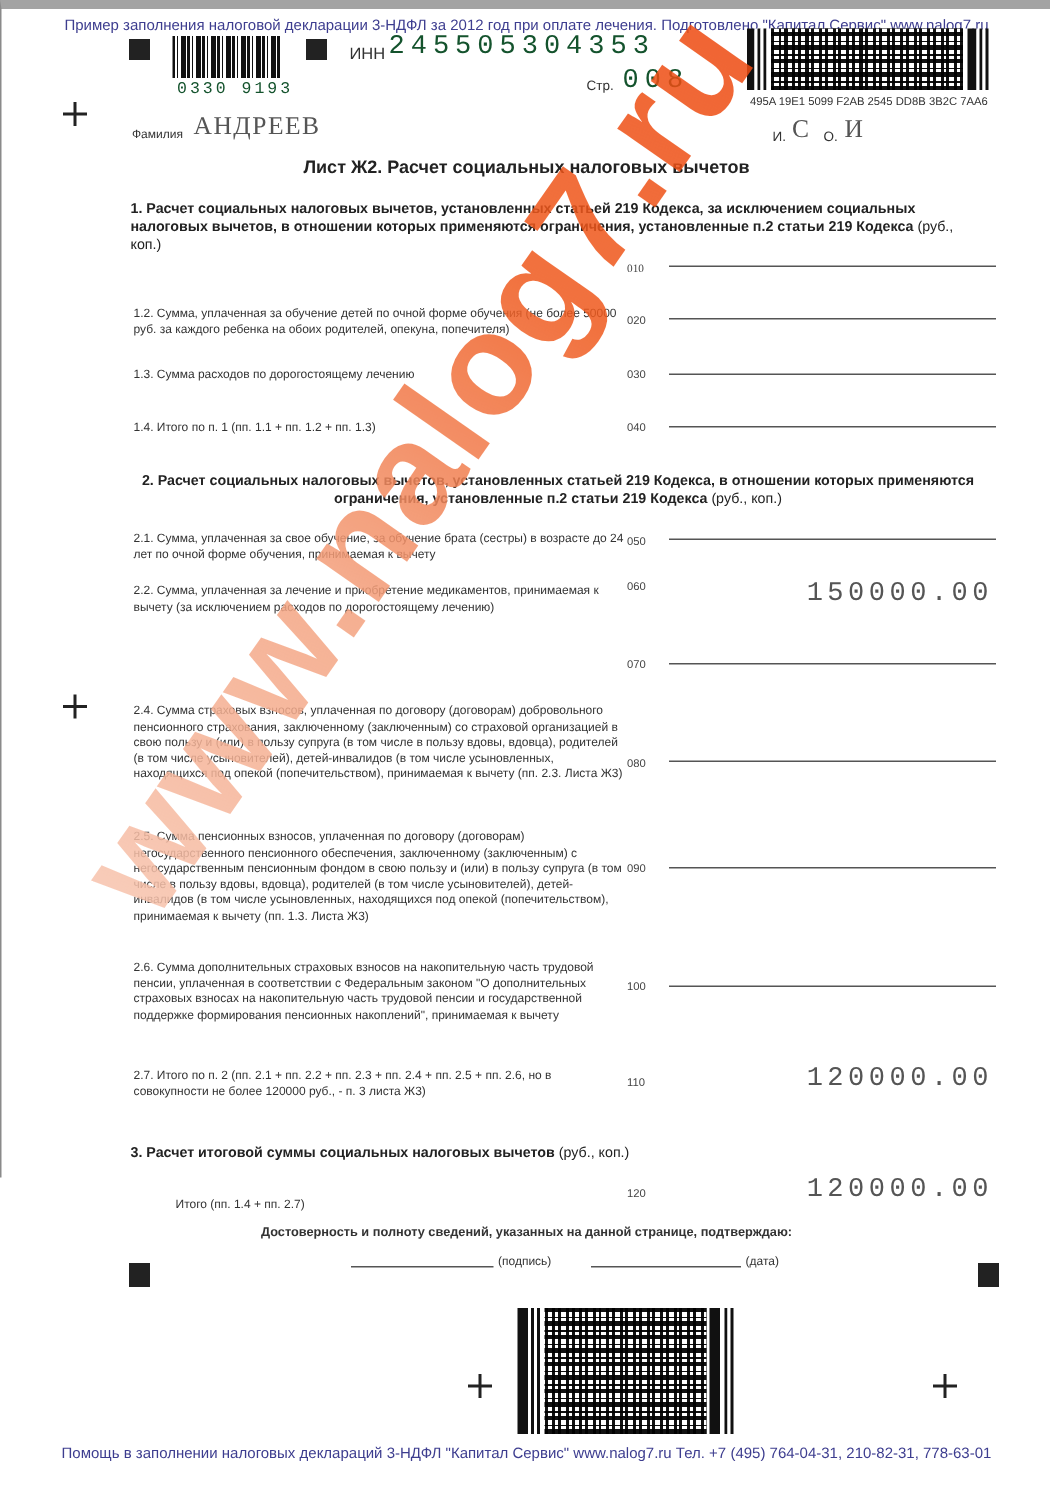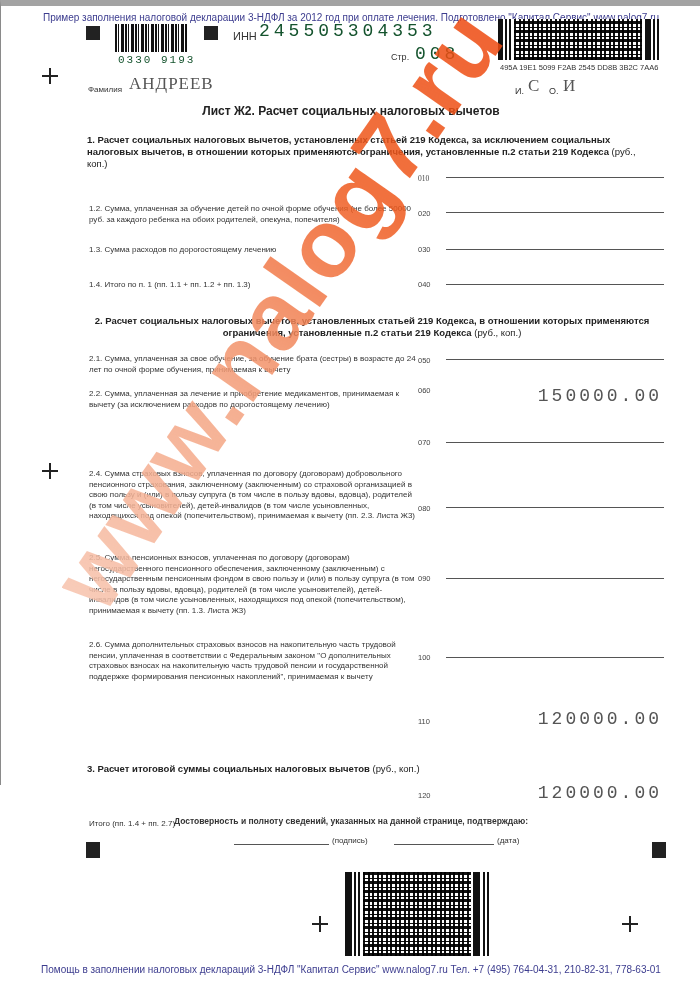--- a/index.html
+++ b/index.html
@@ -130,29 +130,30 @@
   <div class="line" style="top:501px;"></div>
 
   <div class="item" style="top:547px;">2.5. Сумма пенсионных взносов, уплаченная по договору (договорам) негосударственного пенсионного обеспечения, заключенному (заключенным) с негосударственным пенсионным фондом в свою пользу и (или) в пользу супруга (в том числе в пользу вдовы, вдовца), родителей (в том числе усыновителей), детей-инвалидов (в том числе усыновленных, находящихся под опекой (попечительством), принимаемая к вычету (пп. 1.3. Листа Ж3)</div>
   <div class="code" style="top:568px;">090</div>
   <div class="line" style="top:572px;"></div>
 
   <div class="item" style="top:634px;">2.6. Сумма дополнительных страховых взносов на накопительную часть трудовой пенсии, уплаченная в соответствии с Федеральным законом "О дополнительных страховых взносах на накопительную часть трудовой пенсии и государственной поддержке формирования пенсионных накоплений", принимаемая к вычету</div>
   <div class="code" style="top:647px;">100</div>
   <div class="line" style="top:651px;"></div>
 
+  <div class="item" style="top:706px;">2.7. Итого по п. 2 (пп. 2.1 + пп. 2.2 + пп. 2.3 + пп. 2.4 + пп. 2.5 + пп. 2.6, но в совокупности не более 120000 руб., - п. 3 листа Ж3)</div>
   <div class="code" style="top:711px;">110</div>
   <div class="value" style="top:703px;">120000.00</div>
 
   <div class="sect" style="top:757px;">
     <span>3. Расчет итоговой суммы социальных налоговых вычетов</span>
     <span class="norm">(руб., коп.)</span>
   </div>
 
-  <div class="item" style="top:813px;">Итого (пп. 1.4 + пп. 2.7)</div>
+  <div class="item" style="top:792px;margin-left:28px;">Итого (пп. 1.4 + пп. 2.7)</div>
   <div class="code" style="top:785px;">120</div>
   <div class="value" style="top:777px;">120000.00</div>
 
   <div class="abs" style="left:0; width:700px; text-align:center; top:810px; font-size:8.5px; font-weight:bold; color:#333;">Достоверность и полноту сведений, указанных на данной странице, подтверждаю:</div>
   <div class="sig-line" style="left:233px; top:838px; width:95px;"></div>
   <div class="sig-lbl" style="left:331px; top:830px;">(подпись)</div>
   <div class="sig-line" style="left:393px; top:838px; width:100px;"></div>
   <div class="sig-lbl" style="left:496px; top:830px;">(дата)</div>
 
   <div class="marker" style="left:85px; top:836px; height:16px;"></div>

